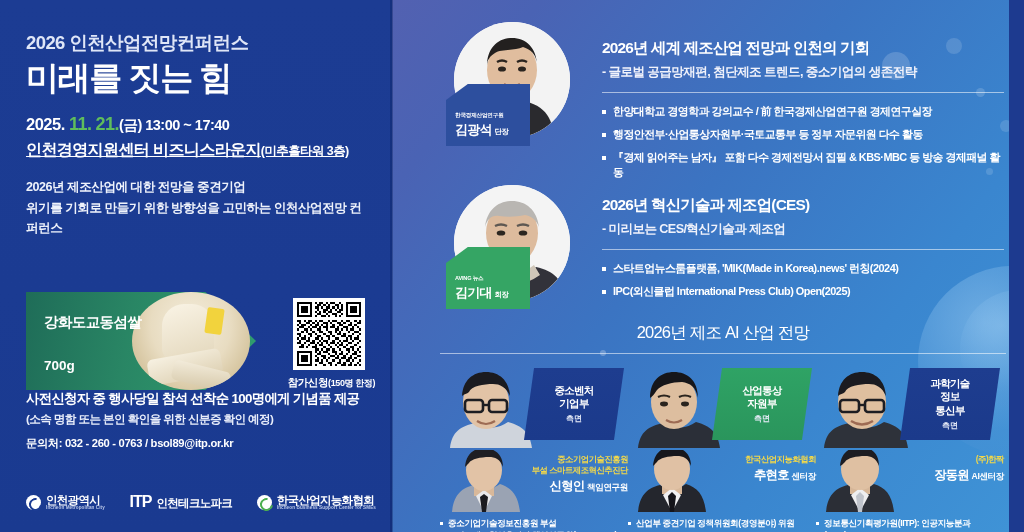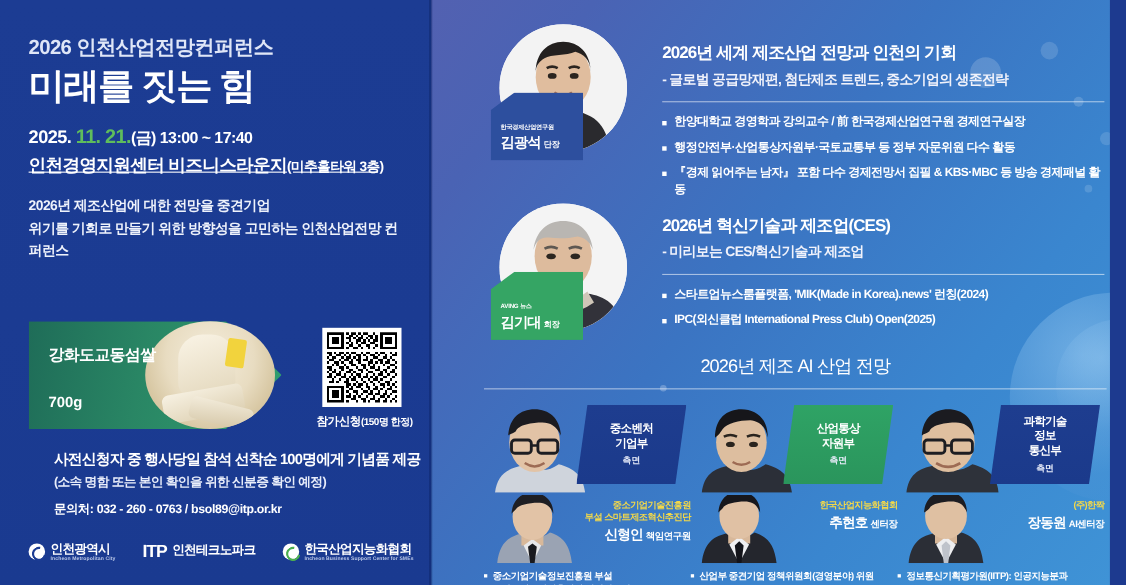--- a/index.html
+++ b/index.html
@@ -120,37 +120,37 @@
     width: 72px; height: 72px; margin: 0 auto;
     background: #ffffff; padding: 4px;
   }
   .qr-grid { width: 100%; height: 100%; display: block; }
   .qr-cap {
     margin-top: 6px; font-size: 10.5px; font-weight: 800; color: #ffffff; letter-spacing: -0.4px;
   }
   .qr-cap .tiny { font-size: 9px; font-weight: 700; }
 
   
-  #notice { position: absolute; left: 26px; top: 409px; width: 346px; margin-left: 23px; }
+  #notice { position: absolute; left: 26px; top: 390px; width: 346px; }
   .notice-main {
     font-size: 13.4px; font-weight: 800; color: #ffffff; letter-spacing: -0.7px;
   }
   .notice-sub {
     margin-top: 4px; font-size: 11.6px; font-weight: 700; color: #e8edfa; letter-spacing: -0.6px;
   }
   .notice-contact {
     margin-top: 9px; font-size: 11.2px; font-weight: 700; color: #ffffff; letter-spacing: -0.3px;
   }
 
   
   #footer-logos {
     position: absolute; left: 26px; top: 487px; width: 350px; height: 30px;
     display: flex; align-items: center; justify-content: space-between;
   }
-  .logo { display: flex; align-items: flex-start; gap: 5px; }
+  .logo { display: flex; align-items: flex-end; gap: 5px; }
   .logo-mark {
     width: 15px; height: 15px; border-radius: 50%;
     background: #ffffff; position: relative; flex: 0 0 auto;
   }
   .logo-mark::after {
     content: ""; position: absolute; left: 3px; top: 3px; width: 9px; height: 9px;
     border-radius: 50%; border: 2.5px solid #1c3c93; border-right-color: transparent;
     transform: rotate(-35deg);
   }
   .logo-mark.green::after { border-color: #4caf50; border-right-color: transparent; }

